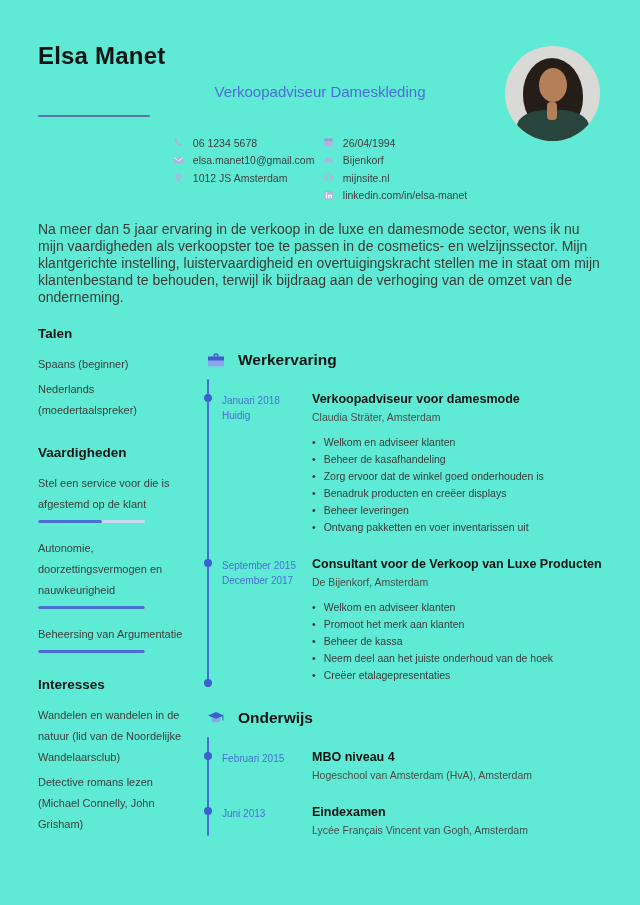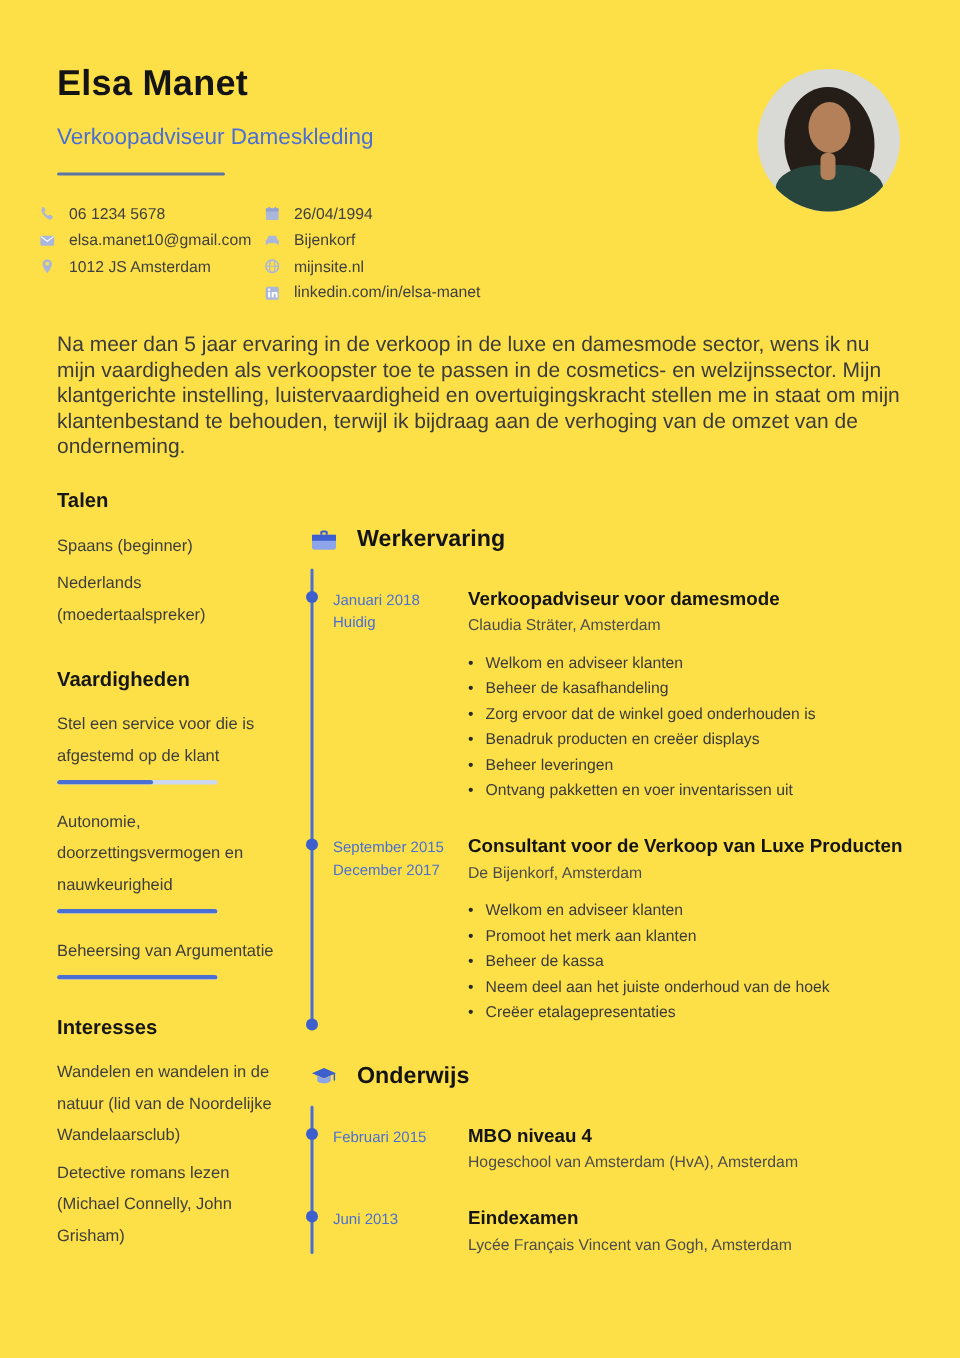--- a/index.html
+++ b/index.html
@@ -1,33 +1,33 @@
 <!DOCTYPE html>
 <html><head>
 <meta charset="utf-8">
 <style>
   * { margin:0; padding:0; box-sizing:border-box; }
   html,body { background:#ffffff; }
   body { font-family:"Liberation Sans", sans-serif; }
-  .page{ position:relative; width:640px; height:905px; background:#fde047; overflow:hidden; color:#222; }
+  .page{ position:relative; width:640px; height:905px; background:#5eead4; overflow:hidden; color:#222; }
 
   
   .header{ padding:42px 38px 0 38px; }
   .name{ font-size:24px; font-weight:700; color:#141414; letter-spacing:.2px; }
-  .job-title{ margin-top:13px; font-size:15px; color:#4a6fd4; }
+  .job-title{ margin-top:13px; font-size:15px; color:#4a6fd4;text-align:center; }
   .title-divider{ margin-top:15px; width:112px; height:2px; background:#5c74a8; border-radius:2px; }
 
   .photo{ position:absolute; top:46px; left:505px; width:95px; height:95px; border-radius:50%; background:#d9d9d6; overflow:hidden; }
   .photo .ph-hair{ position:absolute; left:18px; top:12px; width:60px; height:74px; border-radius:48% 52% 46% 50%; background:#241d18; }
   .photo .ph-face{ position:absolute; left:34px; top:22px; width:28px; height:34px; border-radius:50%; background:#b4805a; }
   .photo .ph-shirt{ position:absolute; left:12px; top:64px; width:72px; height:40px; border-radius:40% 40% 0 0; background:#27453c; }
   .photo .ph-arm{ position:absolute; left:42px; top:56px; width:10px; height:18px; border-radius:4px; background:#b4805a; }
 
   
-  .contact{ display:flex; padding:20px 38px 0 26px; gap:24px; }
+  .contact{ display:flex; padding:20px 38px 0 38px; gap:24px;justify-content:center; }
   .contact-col{ display:flex; flex-direction:column; gap:6px; }
   .contact-col.c1{ width:126px; }
   .contact-row{ display:flex; align-items:center; gap:9px; font-size:10.5px; color:#3f3f3f; white-space:nowrap; height:11.5px; }
   .cicon{ width:11px; height:11px; flex-shrink:0; display:flex; align-items:center; justify-content:center; }
   .cicon svg{ width:11px; height:11px; }
 
   
   .summary{ padding:20px 38px 0 38px; font-size:14px; line-height:17px; color:#3b3b3b; }
 
   

